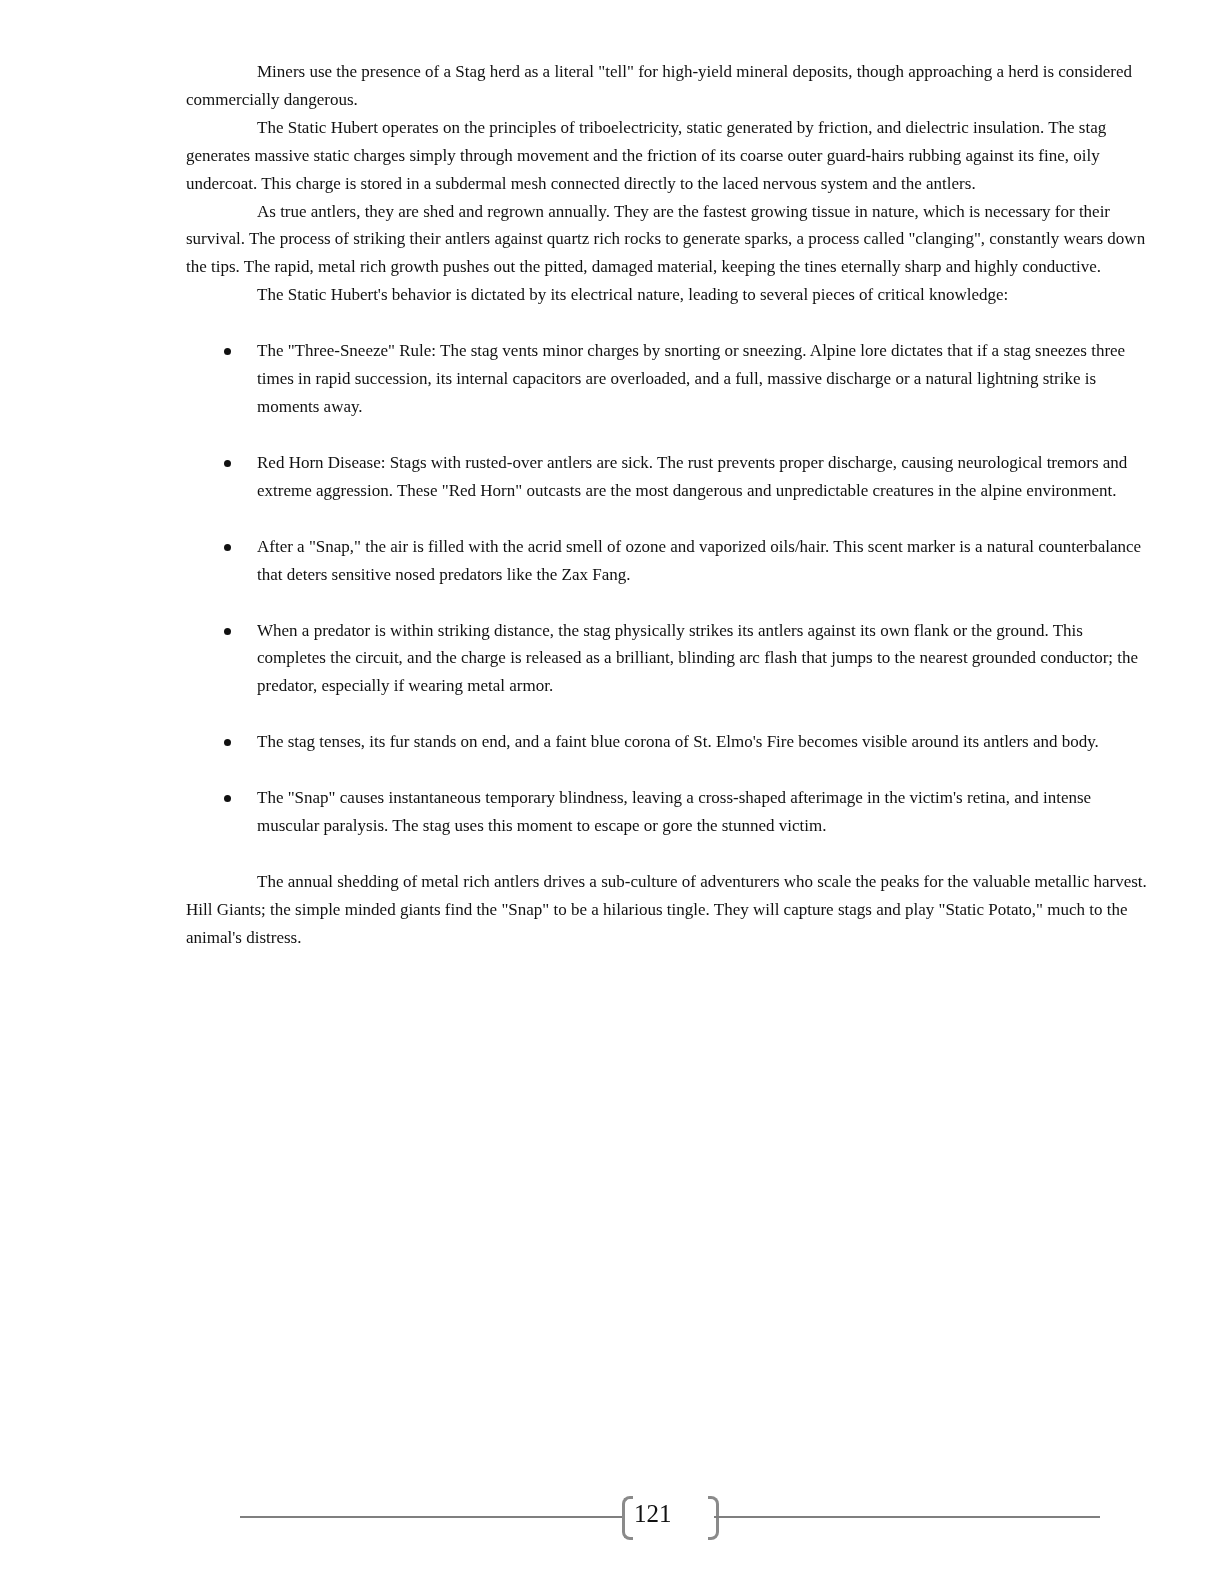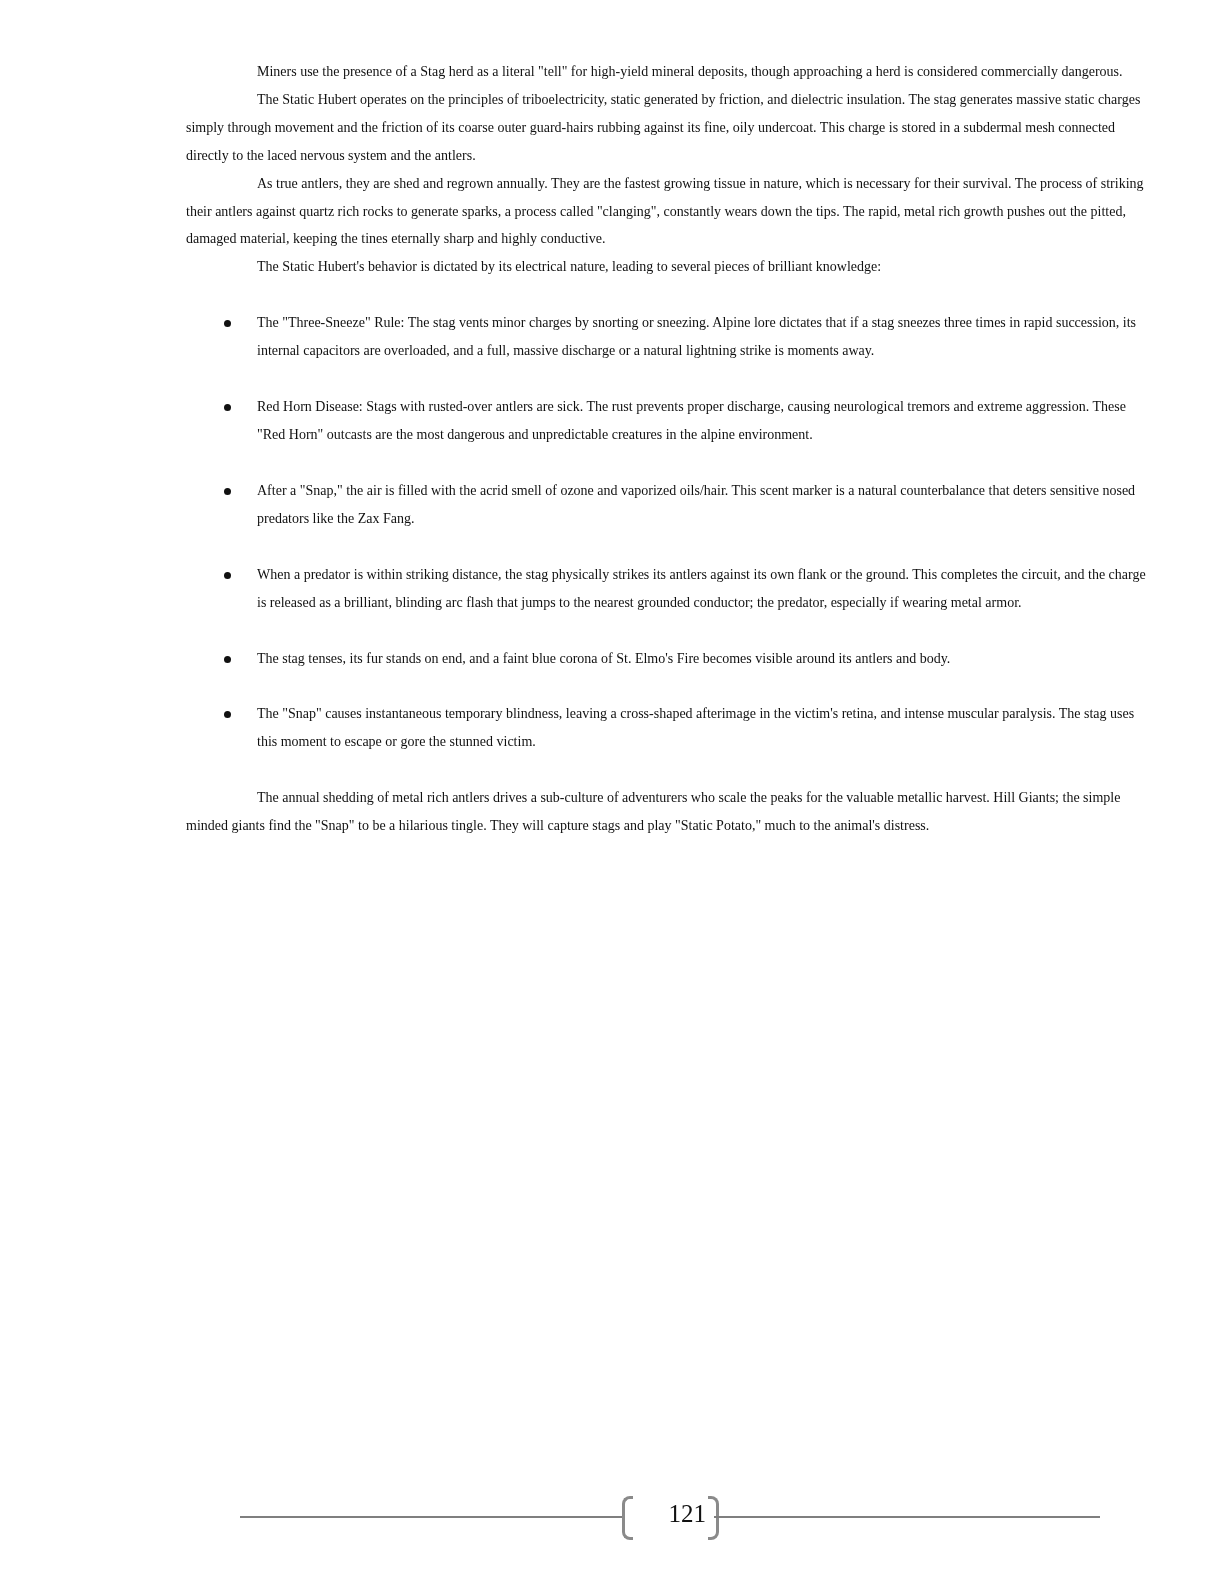--- a/index.html
+++ b/index.html
@@ -1,20 +1,20 @@
 <!DOCTYPE html>
 <html><head>
   <meta charset="utf-8">
   <style>
     html, body { margin: 0; padding: 0; background: #ffffff; }
     body { width: 1224px; height: 1584px; position: relative; overflow: hidden; }
     .page {
       position: absolute; left: 186px; top: 58px; width: 966px;
       font-family: "Liberation Serif", "DejaVu Serif", serif;
-      font-size: 14px; line-height: 27.9px; color: #111111;
+      font-size: 17px; line-height: 27.9px; color: #111111;
     }
     .para { margin: 0; text-indent: 71px; }
     .bullets { list-style: none; margin: 28px 0 0 0; padding: 0; }
     .bullet-item { position: relative; padding-left: 71px; margin: 0 0 28px 0; }
     .bullet-dot {
       position: absolute; left: 38px; top: 11px; width: 7px; height: 7px;
       border-radius: 50%; background: #111111;
     }
     .after-list { margin-top: 8px; }
     .footer {
@@ -25,32 +25,32 @@
     }
     .footer-line.left { left: 0; width: 384px; }
     .footer-line.right { left: 474px; width: 386px; }
     .bracket {
       position: absolute; top: 6px; width: 8px; height: 38px;
       border: 3px solid #8a8a8a;
     }
     .bracket.open { left: 382px; border-right: none; border-radius: 8px 0 0 8px; }
     .bracket.close { left: 468px; border-left: none; border-radius: 0 8px 8px 0; }
     .page-number {
-      position: absolute; left: 394px; width: 72px; top: 10px; text-align: right;
+      position: absolute; left: 394px; width: 72px; top: 10px; text-align: left;
       font-family: "Liberation Serif", "DejaVu Serif", serif; font-size: 25px; color: #111111;
     }
   </style>
 </head>
 <body>
 
 <div class="page">
   <p class="para">Miners use the presence of a Stag herd as a literal "tell" for high-yield mineral deposits, though approaching a herd is considered commercially dangerous.</p>
   <p class="para">The Static Hubert operates on the principles of triboelectricity, static generated by friction, and dielectric insulation. The stag generates massive static charges simply through movement and the friction of its coarse outer guard-hairs rubbing against its fine, oily undercoat. This charge is stored in a subdermal mesh connected directly to the laced nervous system and the antlers.</p>
   <p class="para">As true antlers, they are shed and regrown annually. They are the fastest growing tissue in nature, which is necessary for their survival. The process of striking their antlers against quartz rich rocks to generate sparks, a process called "clanging", constantly wears down the tips. The rapid, metal rich growth pushes out the pitted, damaged material, keeping the tines eternally sharp and highly conductive.</p>
-  <p class="para">The Static Hubert's behavior is dictated by its electrical nature, leading to several pieces of brilliant knowledge:</p>
+  <p class="para">The Static Hubert's behavior is dictated by its electrical nature, leading to several pieces of critical knowledge:</p>
 
   <ul class="bullets">
     <li class="bullet-item">
       <span class="bullet-dot"></span>
       <span>The "Three-Sneeze" Rule: The stag vents minor charges by snorting or sneezing. Alpine lore dictates that if a stag sneezes three times in rapid succession, its internal capacitors are overloaded, and a full, massive discharge or a natural lightning strike is moments away.</span>
     </li>
     <li class="bullet-item">
       <span class="bullet-dot"></span>
       <span>Red Horn Disease: Stags with rusted-over antlers are sick. The rust prevents proper discharge, causing neurological tremors and extreme aggression. These "Red Horn" outcasts are the most dangerous and unpredictable creatures in the alpine environment.</span>
     </li>

